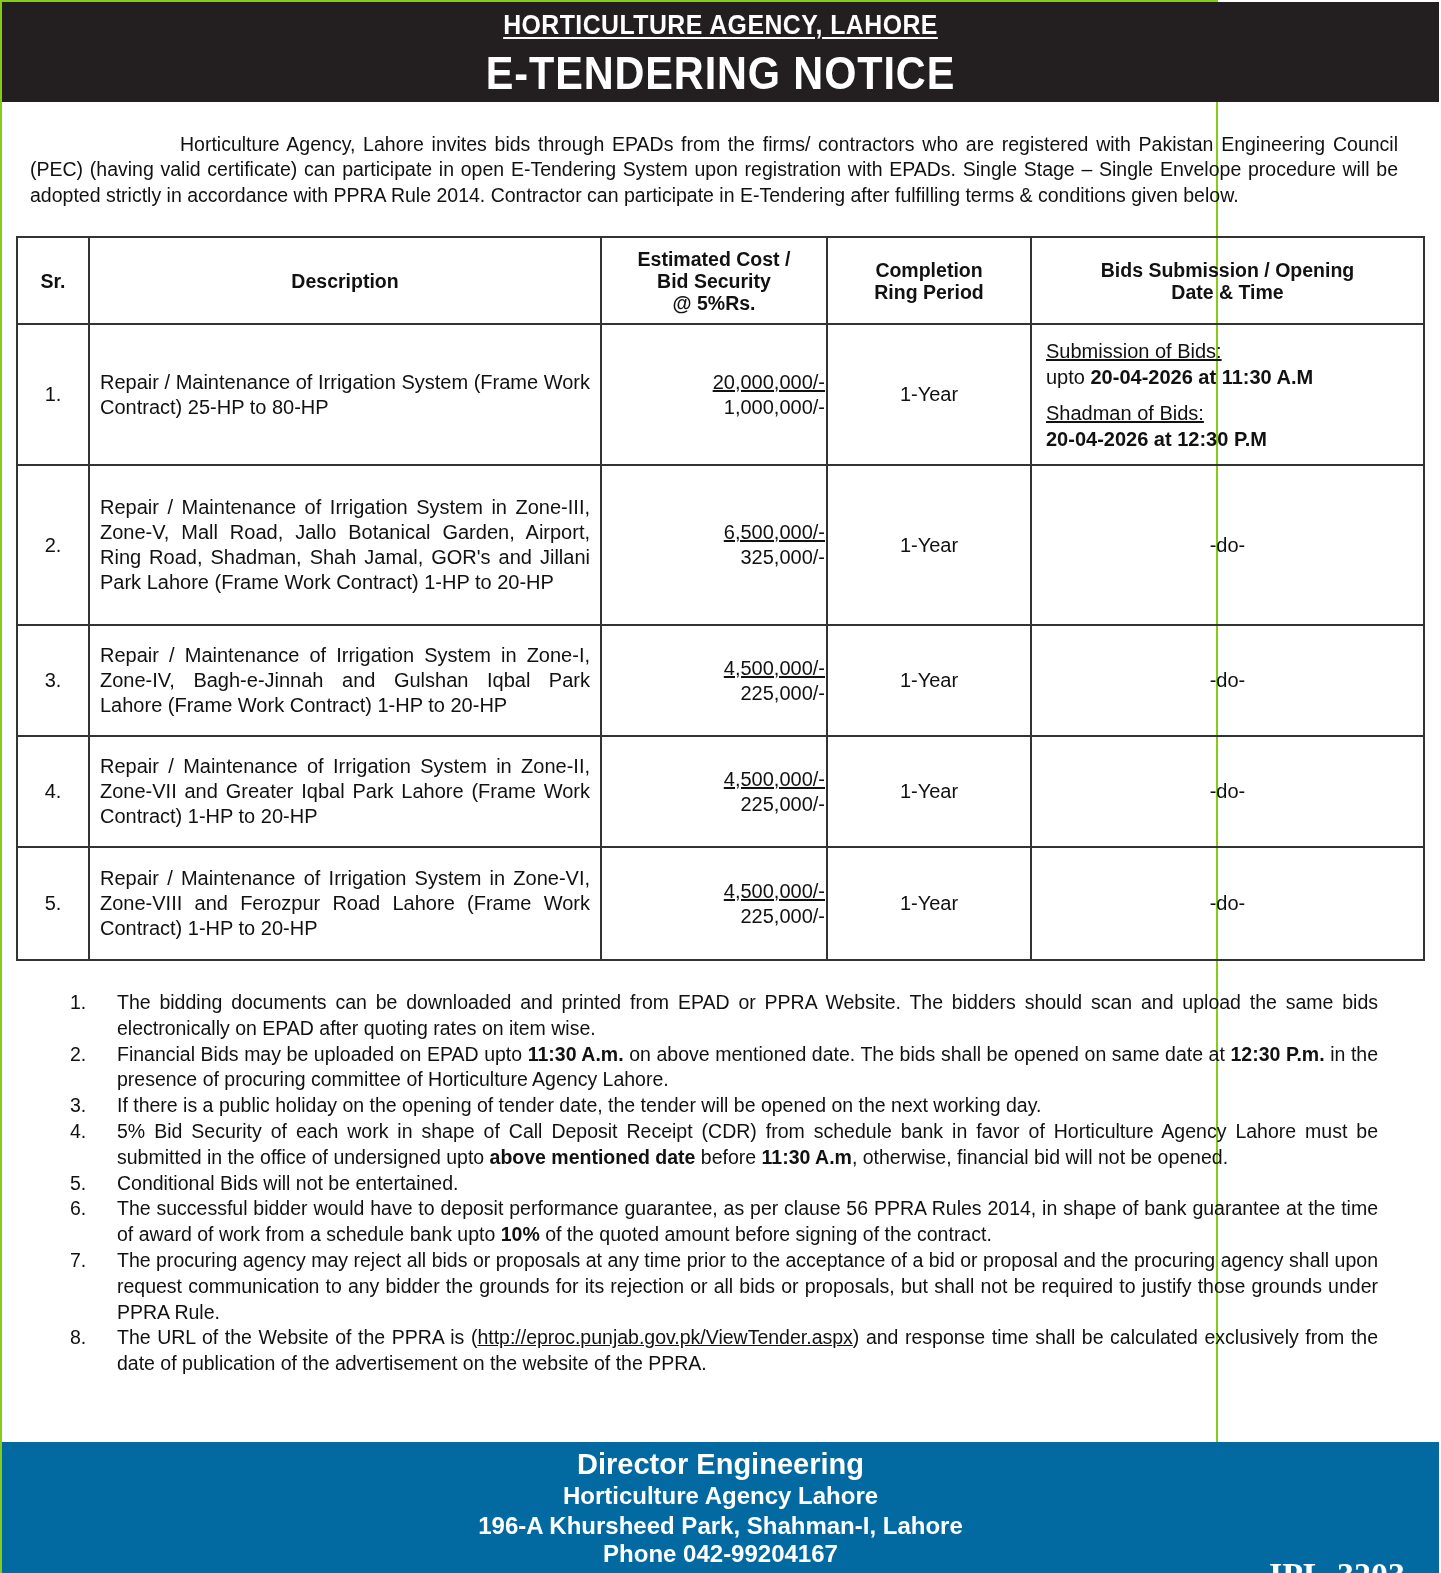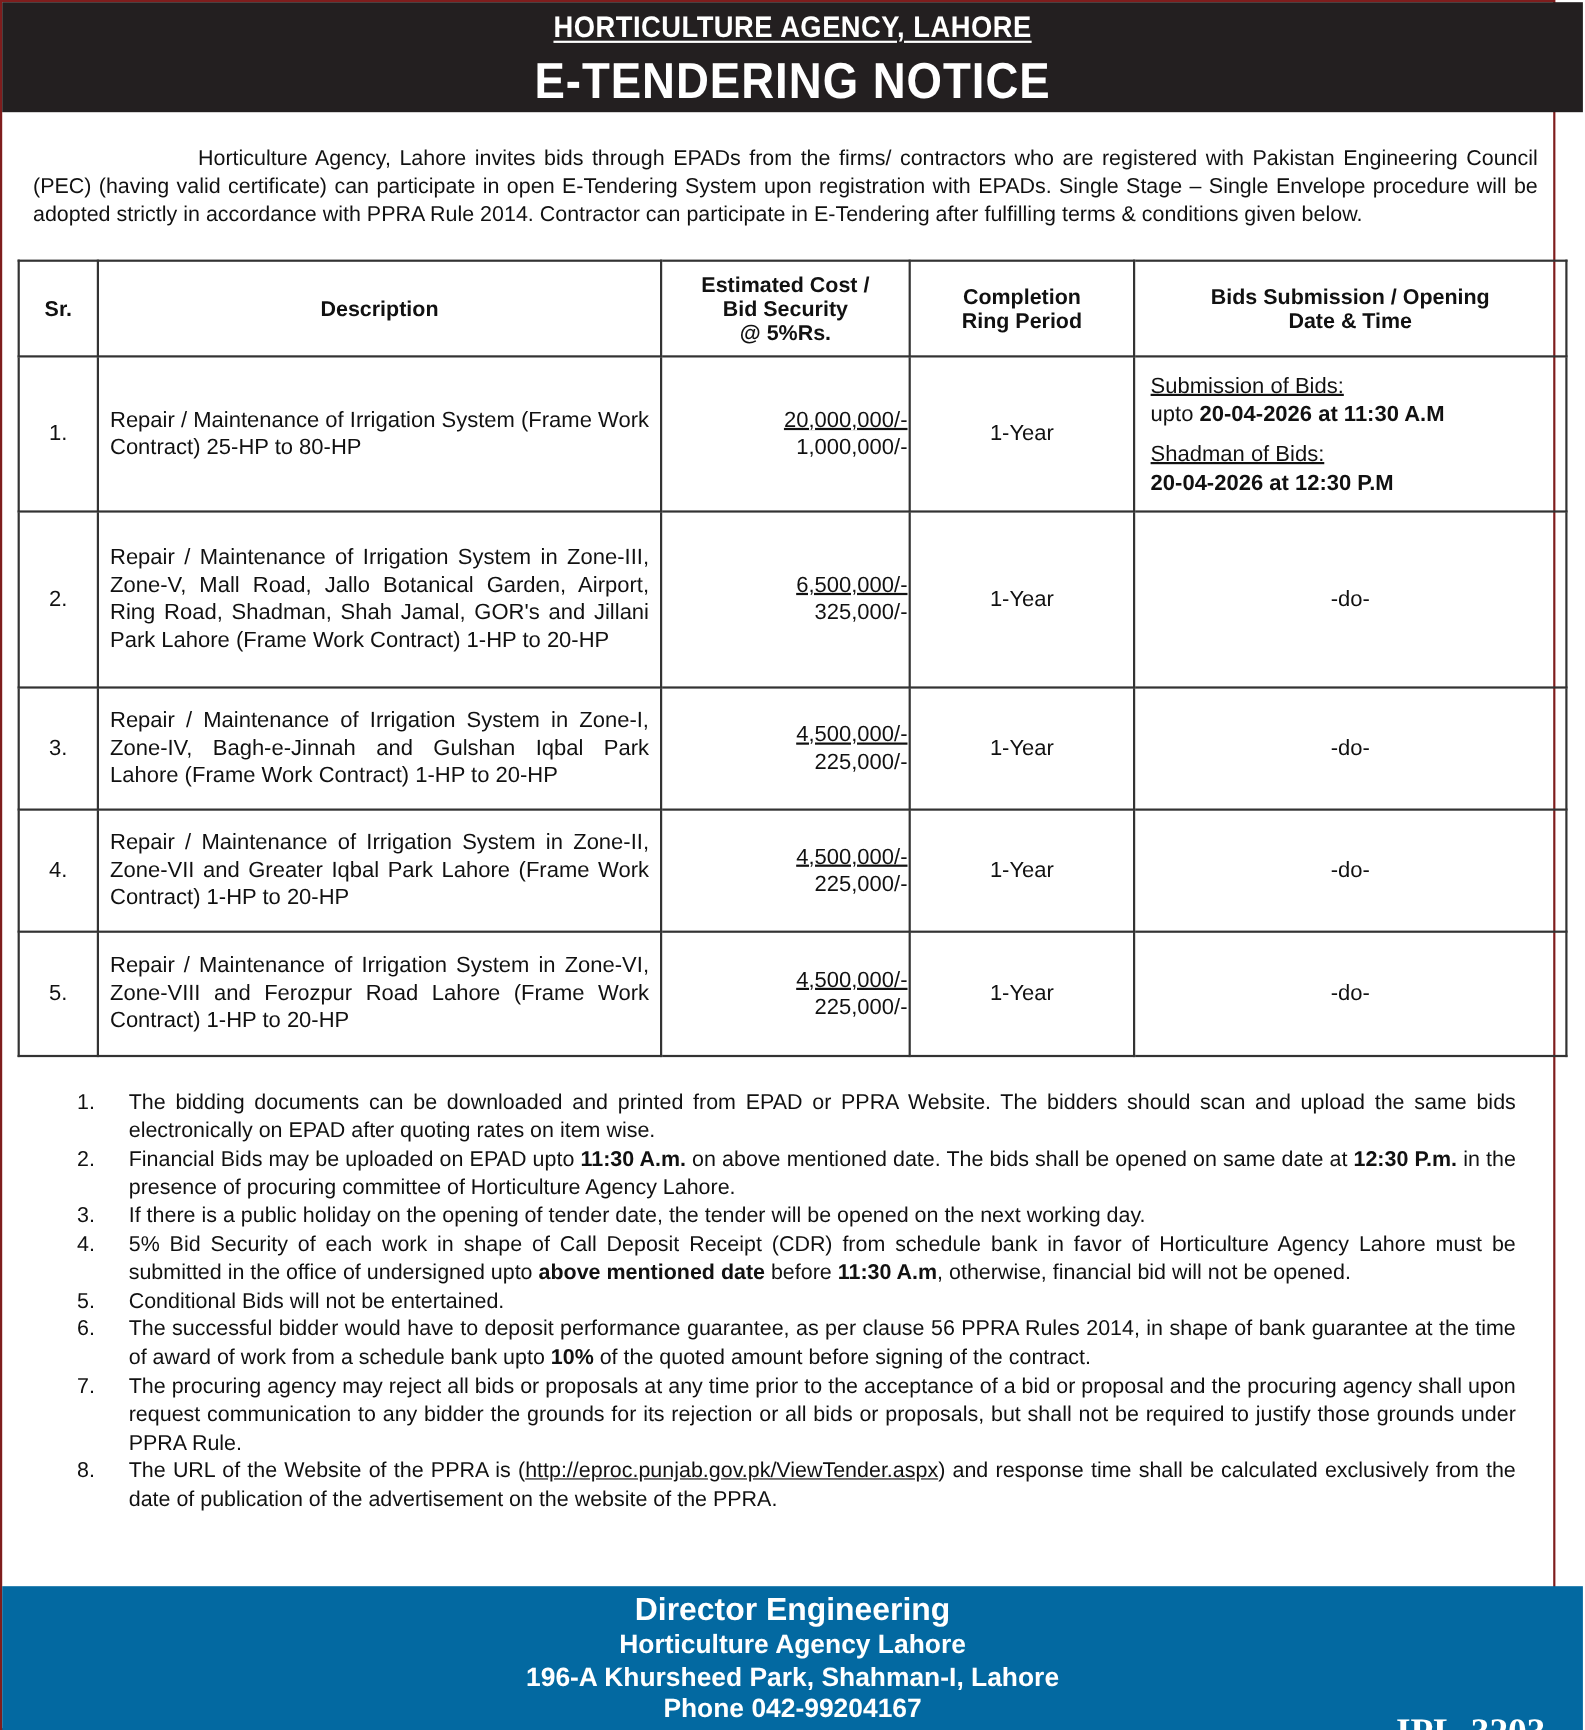--- a/index.html
+++ b/index.html
@@ -1,19 +1,19 @@
 <!DOCTYPE html>
 <html><head>
 <meta charset="utf-8">
 <style>
   html, body { margin: 0; padding: 0; background: #ffffff; }
   body { width: 1441px; height: 1573px; position: relative; overflow: hidden;
          font-family: "Liberation Sans", sans-serif; color: #111; }
-  .page { position: absolute; left: 0; top: 0; width: 1414px; height: 1573px;
-          box-sizing: border-box; border: 2px solid #7f1d1d; }
+  .page { position: absolute; left: 0; top: 0; width: 1218px; height: 1573px;
+          box-sizing: border-box; border: 2px solid #84cc16; }
   .header { position: absolute; left: 0; top: 0; width: 1437px; height: 100px;
             background: #231f20; color: #fff; text-align: center; }
   .header .agency { position: absolute; left: 0; right: 0; top: 8px;
             font-size: 27px; font-weight: bold; letter-spacing: 0.5px;
             transform: scaleX(0.92); }
   .header .agency span { text-decoration: underline; text-decoration-thickness: 2px; text-underline-offset: 3px; }
   .header .title { position: absolute; left: 0; right: 0; top: 44px;
             font-size: 46px; font-weight: bold; letter-spacing: 1px; transform: scaleX(0.9); }
   .intro { position: absolute; left: 28px; top: 110px; width: 1368px;
            font-size: 19.5px; line-height: 25.5px; text-align: justify;

